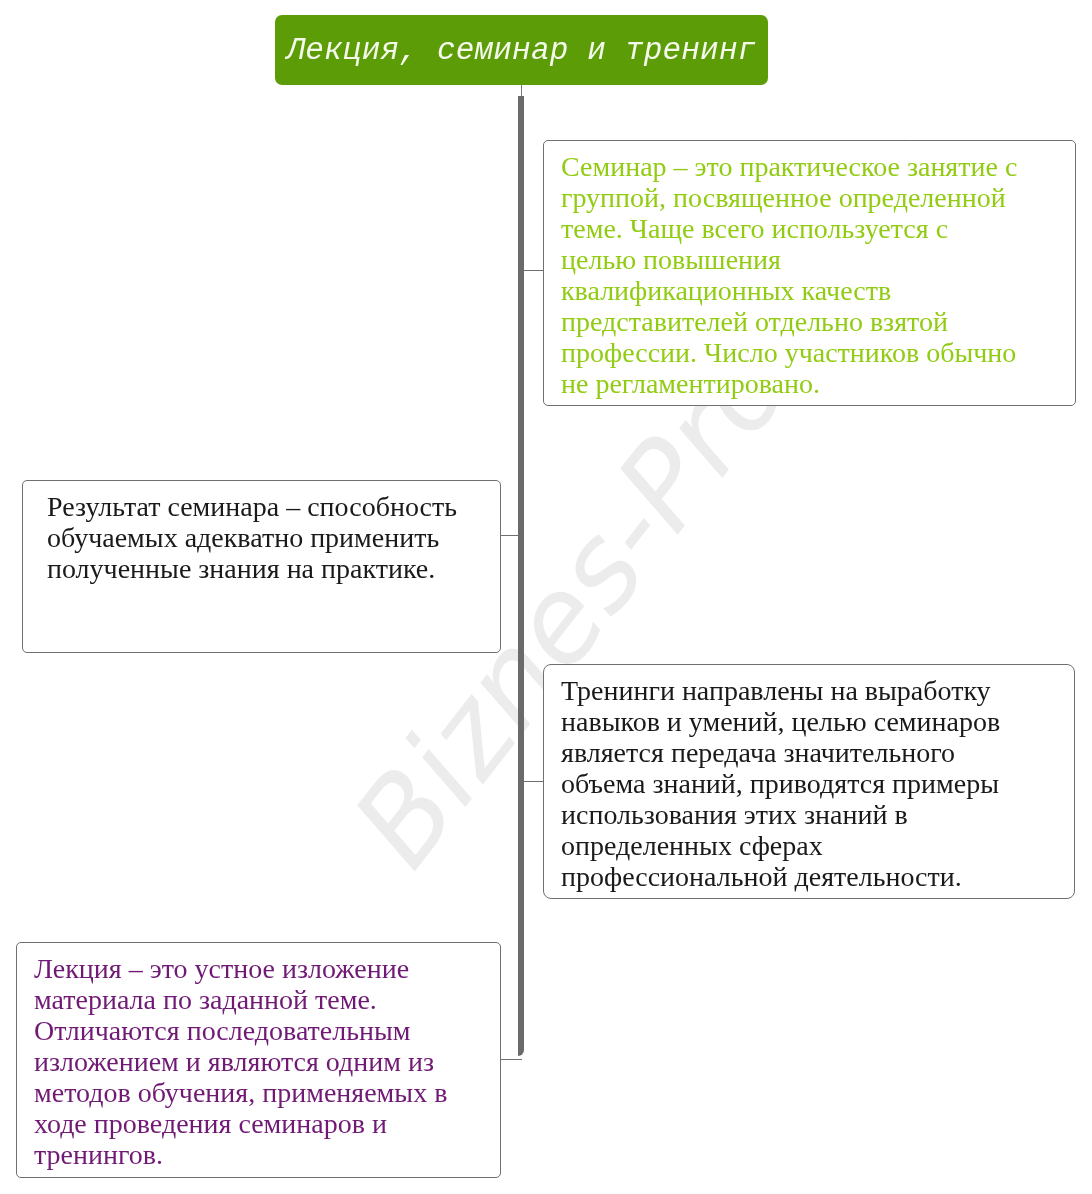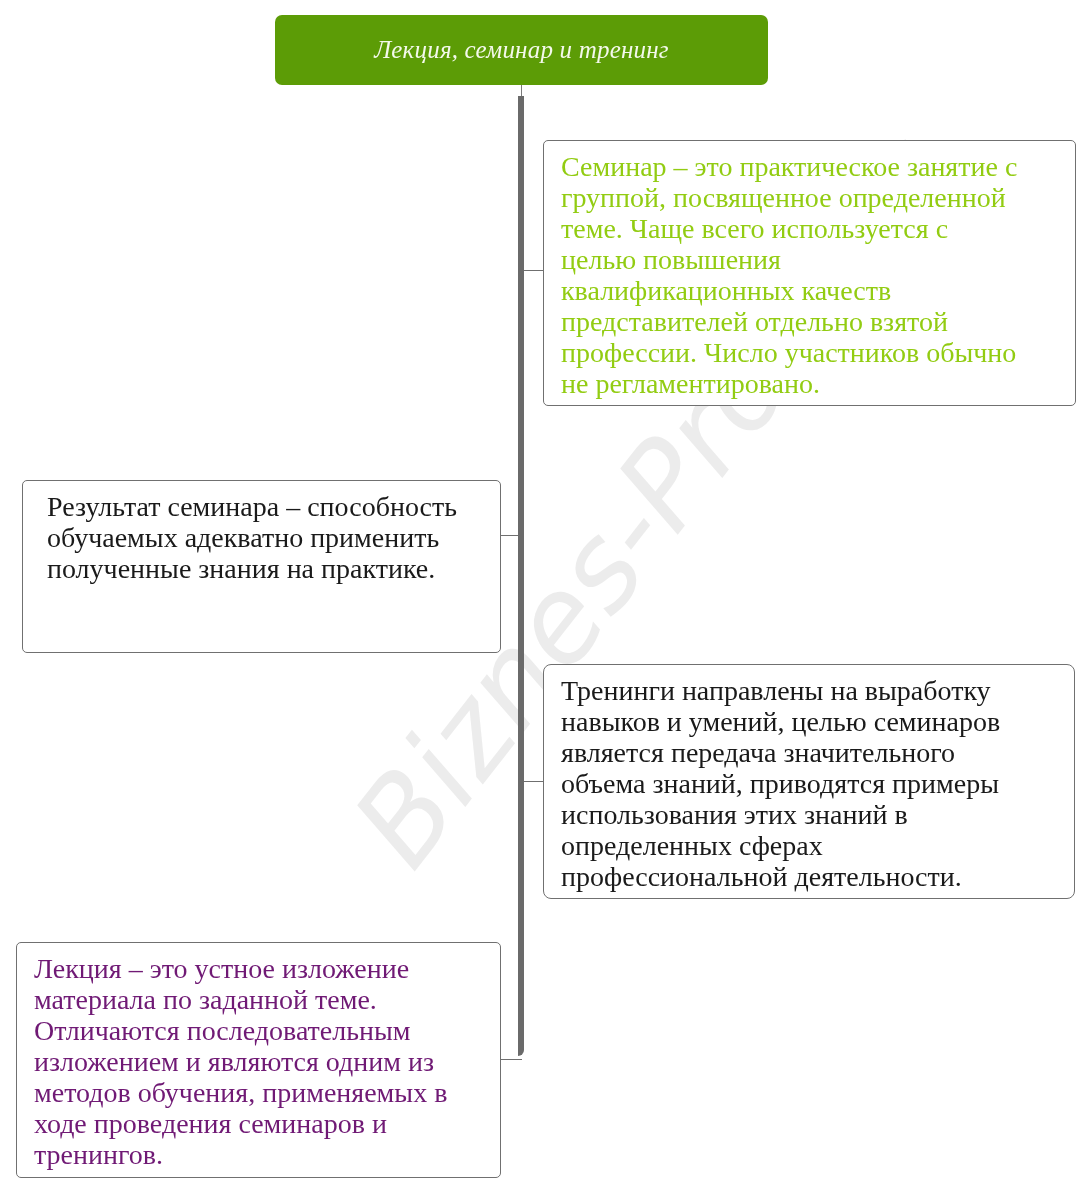--- a/index.html
+++ b/index.html
@@ -7,22 +7,22 @@
       width: 1092px; height: 1194px; position: relative; overflow: hidden;
       background: #ffffff;
       font-family: "DejaVu Serif", "Liberation Serif", serif;
     }
     .root {
       position: absolute; left: 275px; top: 15px; width: 493px; height: 70px;
       background: #5c9c06; border-radius: 7px;
       display: flex; align-items: center; justify-content: center;
     }
     .root-title {
-      color: #f4f9ec; font-family: Liberation Serif, serif;
-      font-style: italic; font-size: 25px; letter-spacing: 0.2px;
+      color: #f4f9ec; font-family: Liberation Mono, monospace;
+      font-style: italic; font-size: 31px; letter-spacing: 0.2px;
     }
     .trunk-thin {
       position: absolute; left: 521px; top: 85px; width: 1px; height: 12px; background: #7a7a7a;
     }
     .trunk {
       position: absolute; left: 518px; top: 96px; width: 6px; height: 960px;
       background: #6a6a6a; border-bottom-right-radius: 6px;
     }
     .branch {
       position: absolute; height: 1px; background: #6f6f6f;

